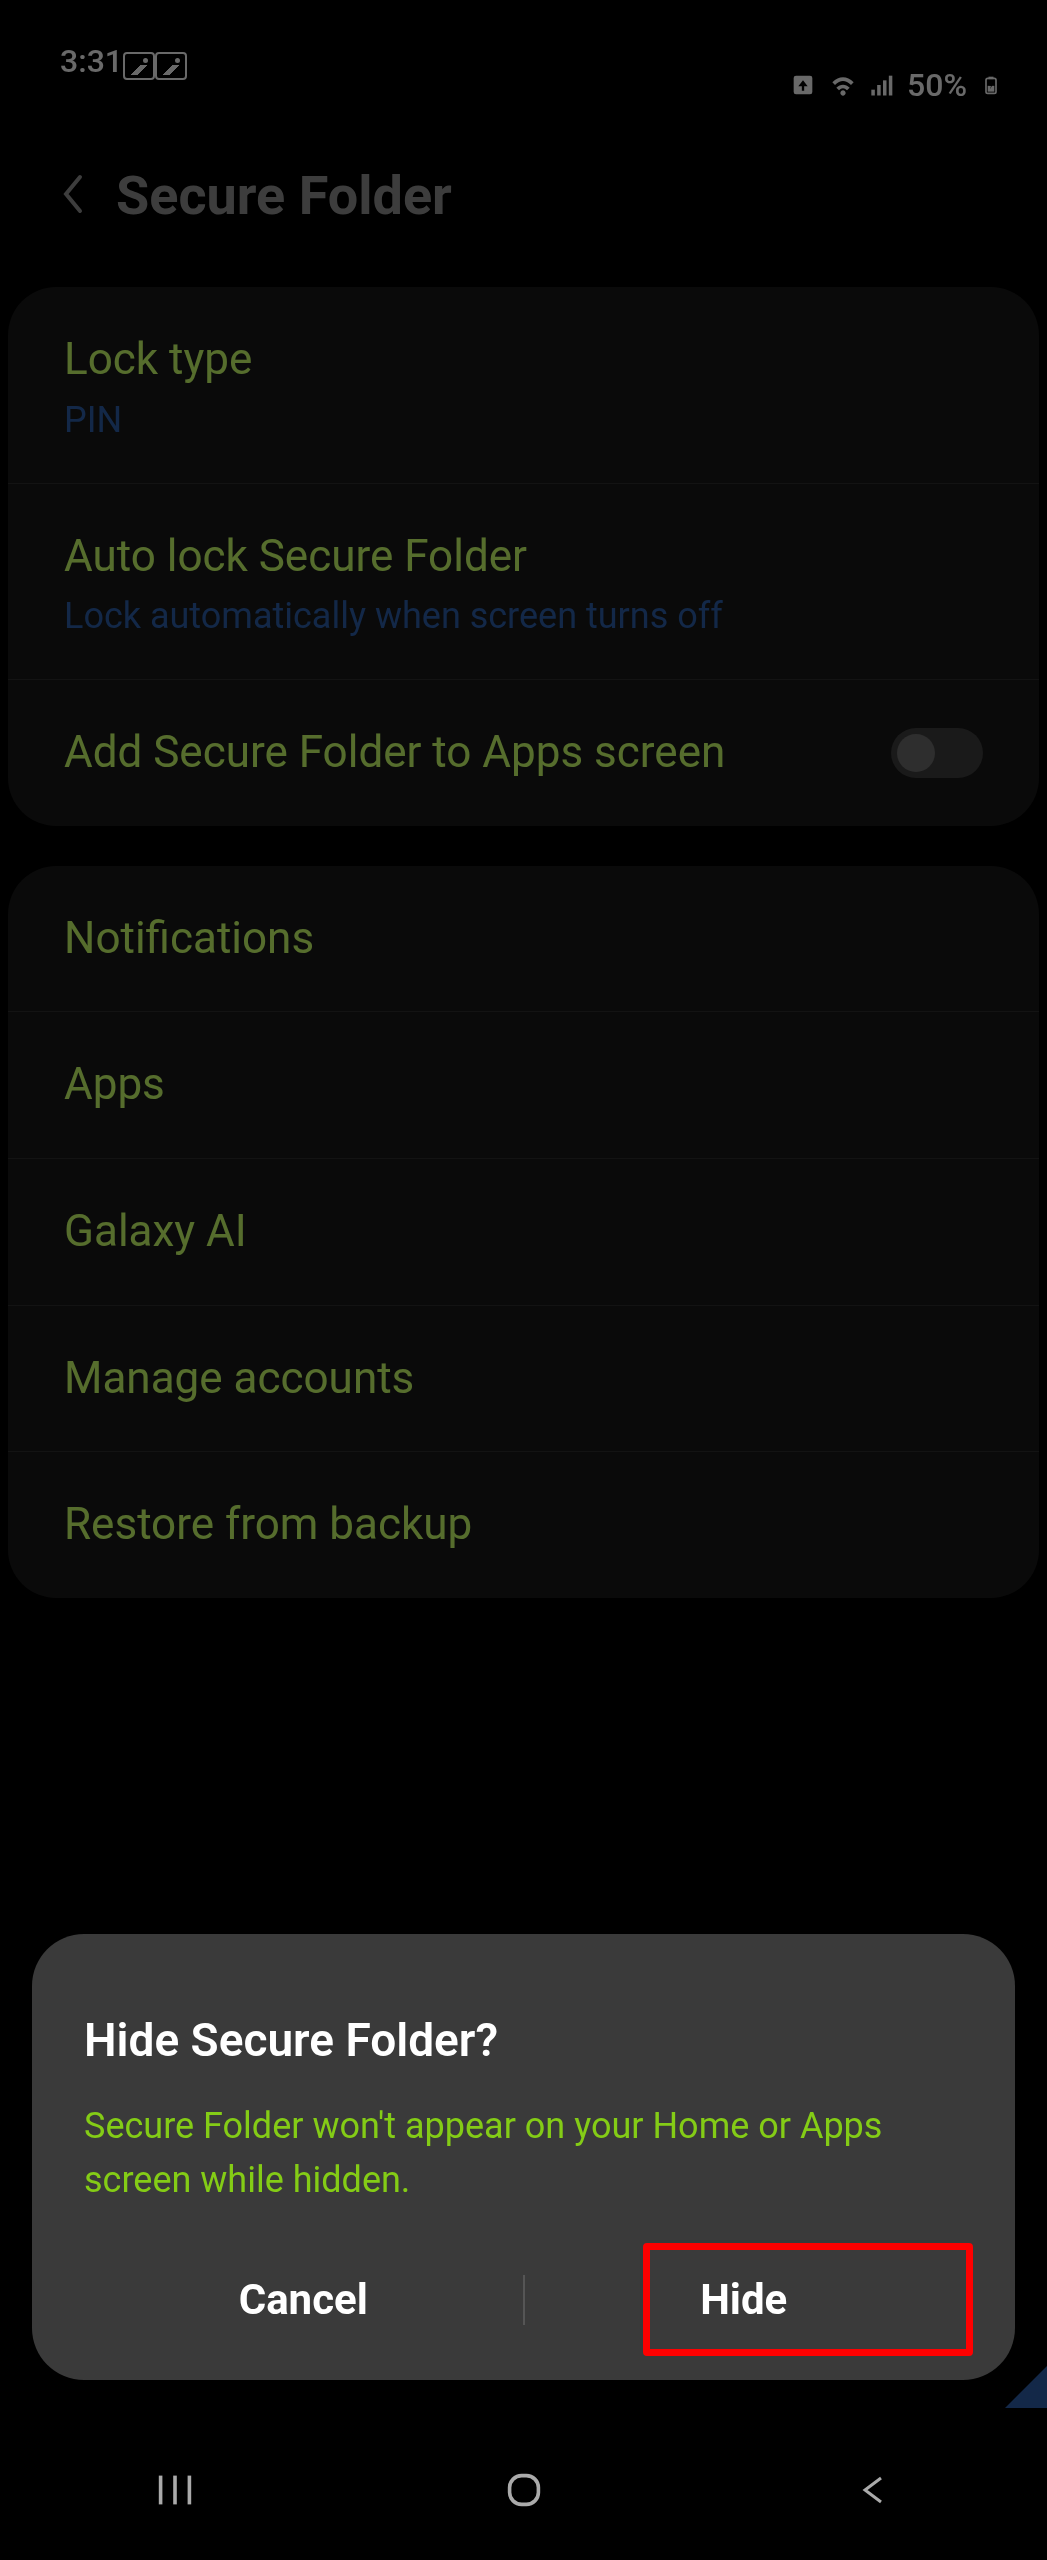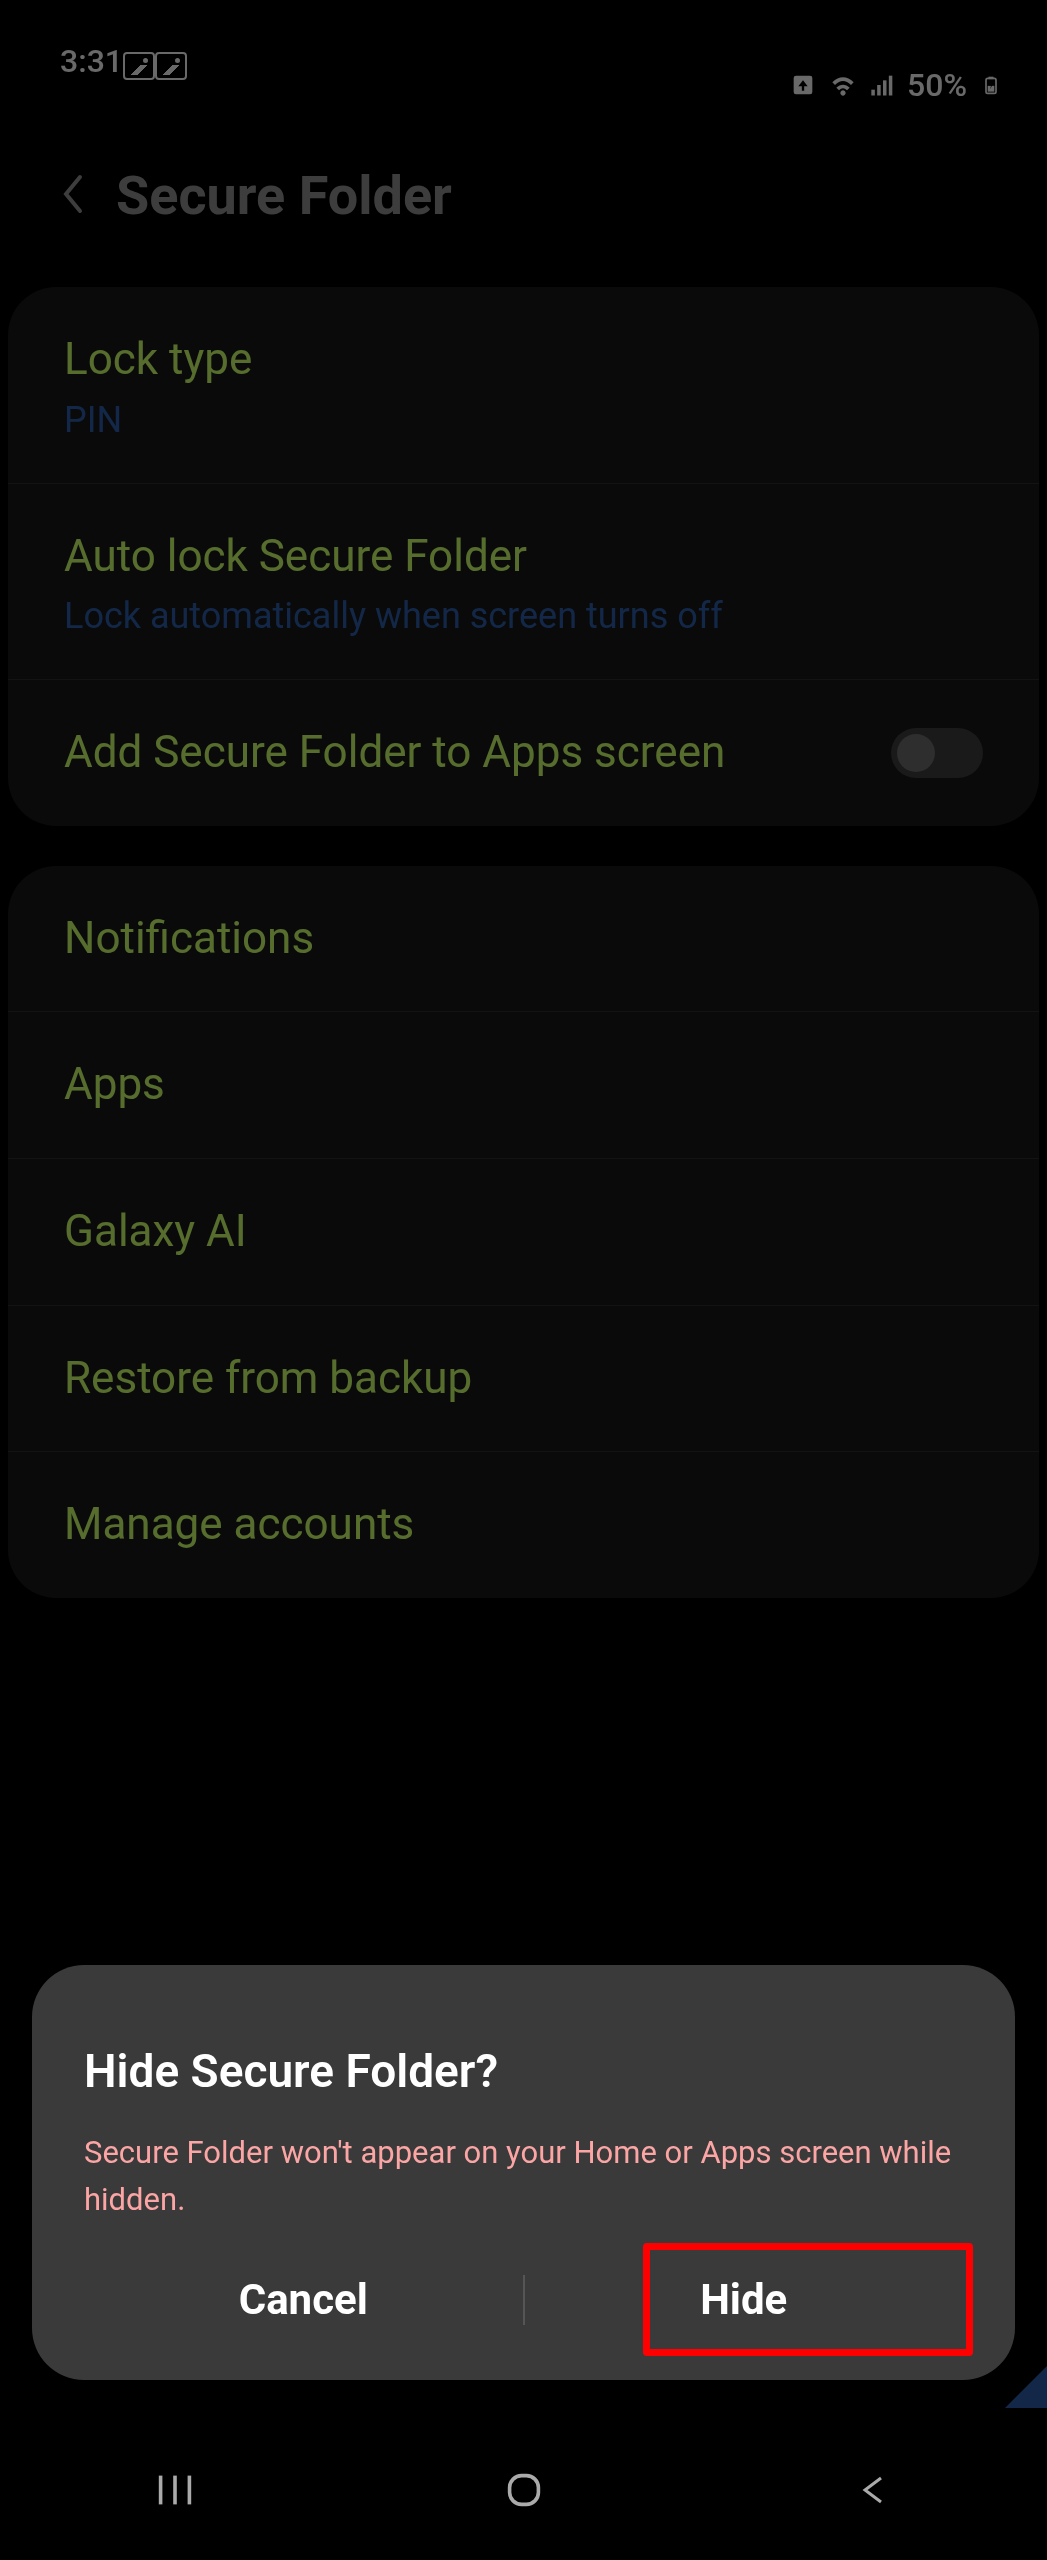--- a/index.html
+++ b/index.html
@@ -150,24 +150,24 @@
       padding: 79px 52px 32px 52px;
       z-index: 20;
     }
     .dialog-title {
       font-size: 46px;
       font-weight: 600;
       color: #fff;
       margin-bottom: 32px;
     }
     .dialog-body {
-      font-size: 31px;
-      color: #fca5a5;
+      font-size: 36px;
+      color: #84cc16;
       line-height: 1.5;
-      margin-bottom: 28px;
+      margin-bottom: 44px;
     }
     .dialog-buttons {
       display: flex;
       justify-content: space-around;
       align-items: center;
       position: relative;
     }
     .dialog-divider {
       width: 2px;
       height: 50px;
@@ -300,24 +300,24 @@
   <div class="setting-item">
     <div class="setting-title">Notifications</div>
   </div>
   <div class="setting-item">
     <div class="setting-title">Apps</div>
   </div>
   <div class="setting-item">
     <div class="setting-title">Galaxy AI</div>
   </div>
   <div class="setting-item">
+    <div class="setting-title">Manage accounts</div>
+  </div>
+  <div class="setting-item">
     <div class="setting-title">Restore from backup</div>
-  </div>
-  <div class="setting-item">
-    <div class="setting-title">Manage accounts</div>
   </div>
 </div>
 
 <div class="dimming-overlay"></div>
 
 <div class="corner-triangle"></div>
 
 <div class="dialog">
   <div class="dialog-title">Hide Secure Folder?</div>
   <div class="dialog-body">Secure Folder won't appear on your Home or Apps screen while hidden.</div>

